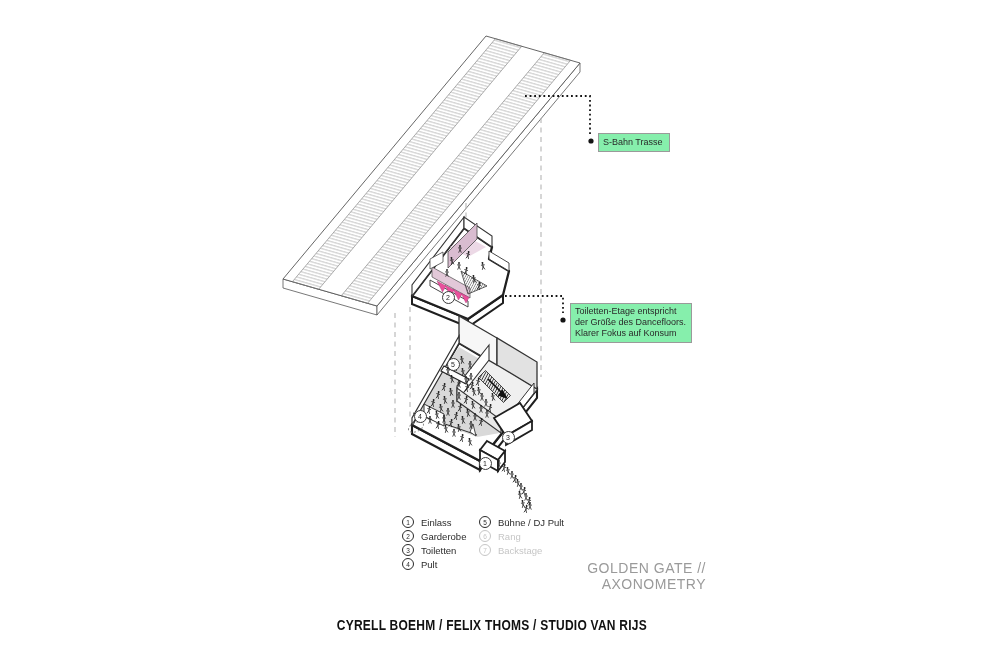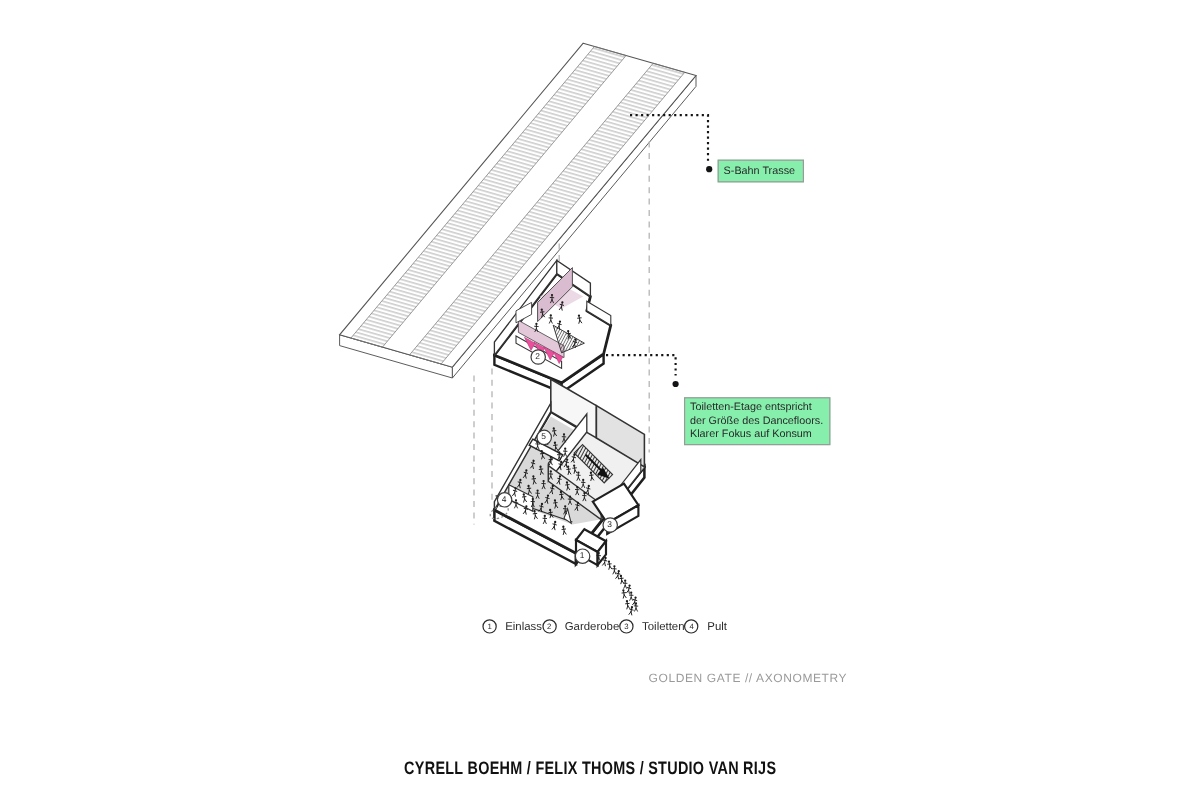--- a/index.html
+++ b/index.html
@@ -7,29 +7,29 @@
          font-family:"Liberation Sans",sans-serif;}
   svg{position:absolute;left:0;top:0;}
 
   .callout{position:absolute;border:1px solid #9a9a9a;background:#86efac;color:#2a2a2a;
            font-size:9px;line-height:11px;padding:2px 4px;white-space:nowrap;}
   .callout.single{display:flex;align-items:center;height:13px;}
 
   .fmarker{position:absolute;width:11px;height:11px;border:1px solid #3c3c3c;border-radius:50%;
            background:#fff;font-size:7px;line-height:11px;text-align:center;color:#222;}
 
-  .legend-col{position:absolute;display:flex;flex-direction:row;}
+  .legend-col{position:absolute;display:flex;flex-direction:column;}
   .legend-item{display:flex;align-items:center;gap:7px;height:14px;color:#2b2b2b;font-size:9.5px;}
   .legend-item .lcircle{width:10px;height:10px;border:1px solid currentColor;border-radius:50%;
            display:inline-flex;align-items:center;justify-content:center;font-size:6.5px;flex:0 0 auto;}
   .legend-item.inactive{color:#c6c6c6;}
 
   .caption{position:absolute;left:500px;top:560px;width:206px;text-align:right;
-           font-size:10px;letter-spacing:0.5px;color:#9a9a9a;}
-  .credits{position:absolute;left:0;right:0;top:616px;text-align:center;color:#111;margin-top:16px;}
+           font-size:14px;letter-spacing:0.5px;color:#9a9a9a;}
+  .credits{position:absolute;left:0;right:0;top:616px;text-align:center;color:#111;}
   .credits span{display:inline-block;font-weight:700;font-size:15px;letter-spacing:0.3px;
            transform:scaleX(0.8);transform-origin:center;}
 </style>
 </head>
 <body>
 
 <div class="stage">
 
 <svg id="axo" width="983" height="655" viewBox="0 0 983 655">
   <defs>
@@ -219,21 +219,21 @@
   <g>
     <path d="M505,296 H563 V313" fill="none" stroke="#141414" stroke-width="1.8" stroke-dasharray="1.8 2.8"></path>
     <circle cx="563" cy="320" r="2.6" fill="#141414"></circle>
   </g>
 </svg>
 
   <div class="callout single" style="left:598px;top:133px;width:62px;">
     <span>S-Bahn Trasse</span>
   </div>
 
-  <div class="callout" style="left:570px;top:303px;width:112px;line-height:11.2px;margin-top:28px;">
+  <div class="callout" style="left:570px;top:303px;width:112px;line-height:11.2px;">
     <div>Toiletten-Etage entspricht</div>
     <div>der Größe des Dancefloors.</div>
     <div>Klarer Fokus auf Konsum</div>
   </div>
 
   <div class="fmarker" style="left:478.5px;top:456.5px;">1</div>
   <div class="fmarker" style="left:441.5px;top:290.5px;">2</div>
   <div class="fmarker" style="left:501.5px;top:430.5px;">3</div>
   <div class="fmarker" style="left:413.5px;top:409.5px;">4</div>
   <div class="fmarker" style="left:446.5px;top:357.5px;">5</div>
@@ -249,20 +249,34 @@
     </div>
     <div class="legend-item">
       <span class="lcircle">3</span>
       <span>Toiletten</span>
     </div>
     <div class="legend-item">
       <span class="lcircle">4</span>
       <span>Pult</span>
     </div>
   </div>
+  <div class="legend-col" style="left:479px;top:515px;">
+    <div class="legend-item">
+      <span class="lcircle">5</span>
+      <span>Bühne / DJ Pult</span>
+    </div>
+    <div class="legend-item inactive">
+      <span class="lcircle">6</span>
+      <span>Rang</span>
+    </div>
+    <div class="legend-item inactive">
+      <span class="lcircle">7</span>
+      <span>Backstage</span>
+    </div>
+  </div>
 
   <div class="caption">GOLDEN GATE // AXONOMETRY</div>
 
   <div class="credits">
     <span>CYRELL BOEHM / FELIX THOMS / STUDIO VAN RIJS</span>
   </div>
 
 </div>
 
 </body></html>

